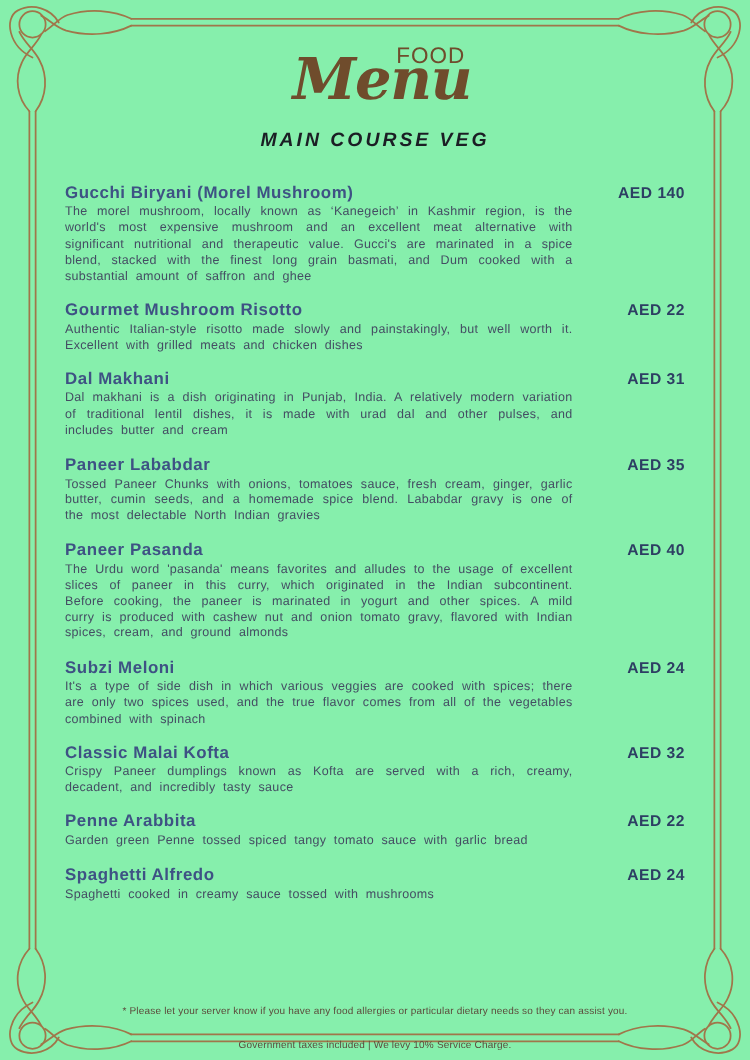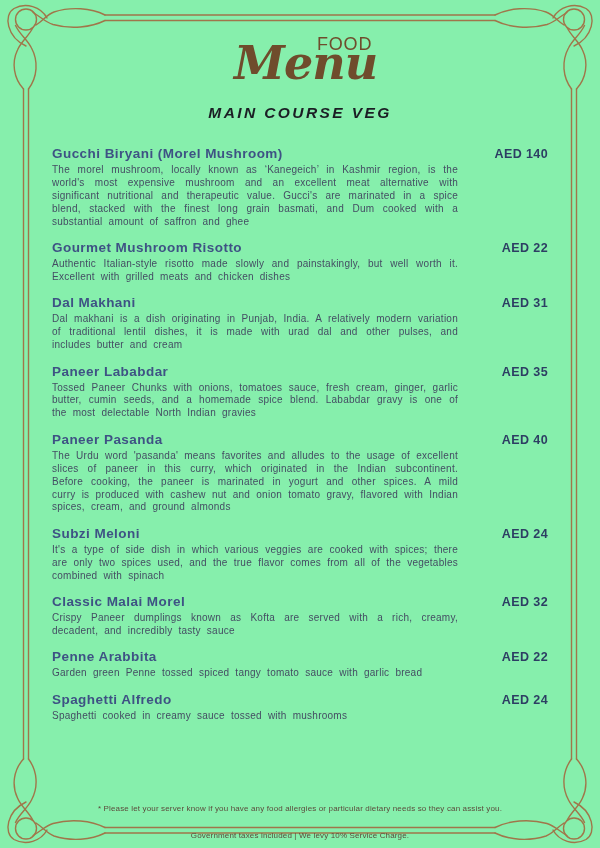--- a/index.html
+++ b/index.html
@@ -144,21 +144,21 @@
     <div class="menu-item">
       <div class="item-head">
         <span class="item-name">Subzi Meloni</span>
         <span class="item-price">AED 24</span>
       </div>
       <p class="item-desc">It's a type of side dish in which various veggies are cooked with spices; there are only two spices used, and the true flavor comes from all of the vegetables combined with spinach</p>
     </div>
 
     <div class="menu-item">
       <div class="item-head">
-        <span class="item-name">Classic Malai Morel</span>
+        <span class="item-name">Classic Malai Kofta</span>
         <span class="item-price">AED 32</span>
       </div>
       <p class="item-desc">Crispy Paneer dumplings known as Kofta are served with a rich, creamy, decadent, and incredibly tasty sauce</p>
     </div>
 
     <div class="menu-item">
       <div class="item-head">
         <span class="item-name">Penne Arabbita</span>
         <span class="item-price">AED 22</span>
       </div>

